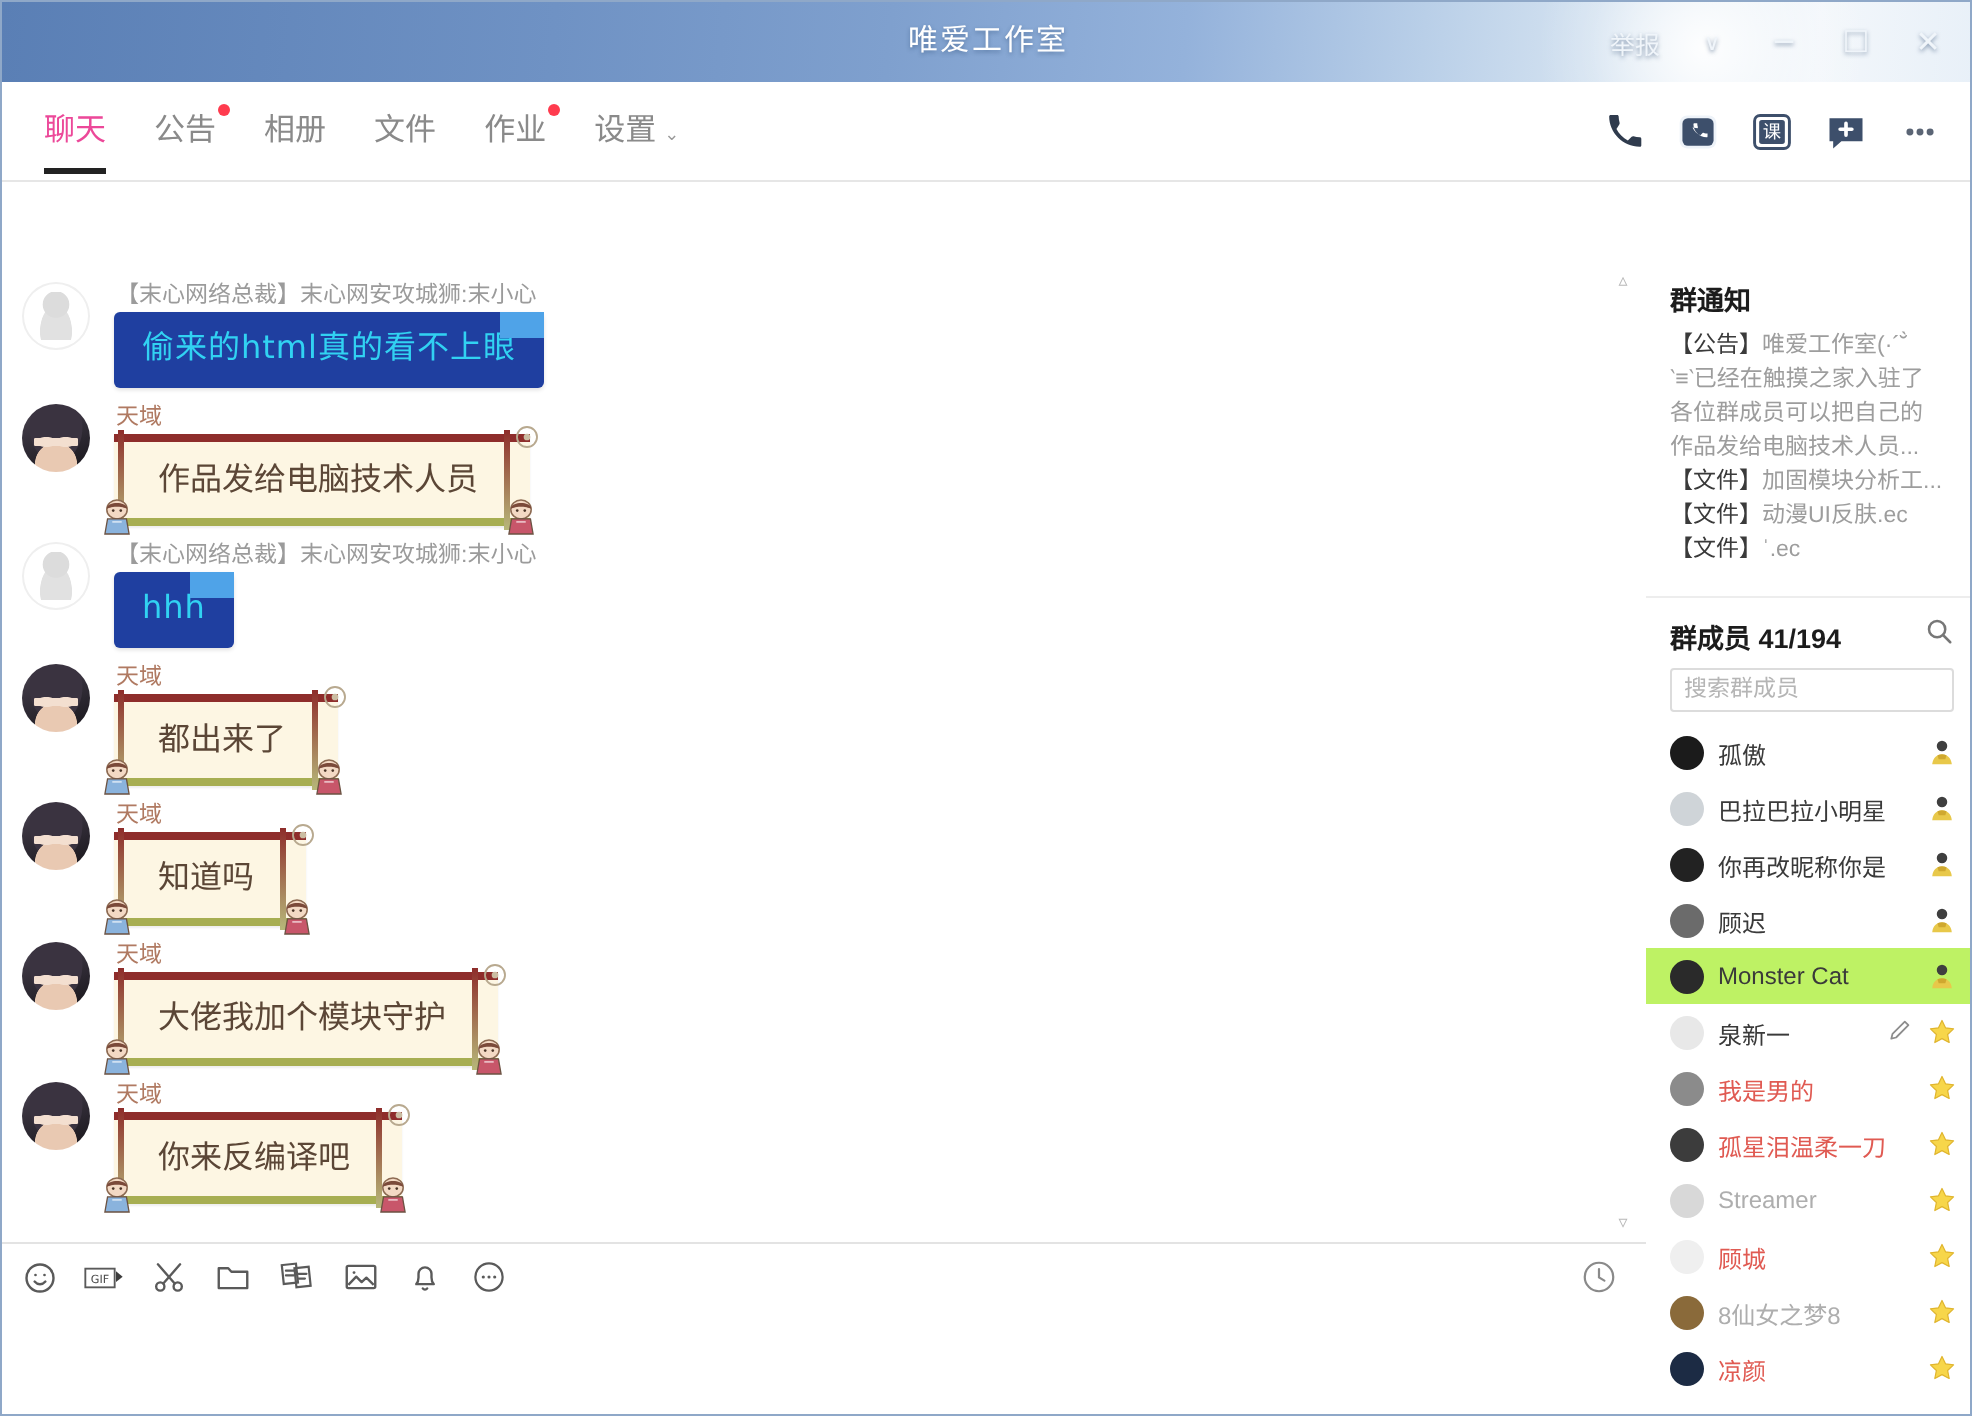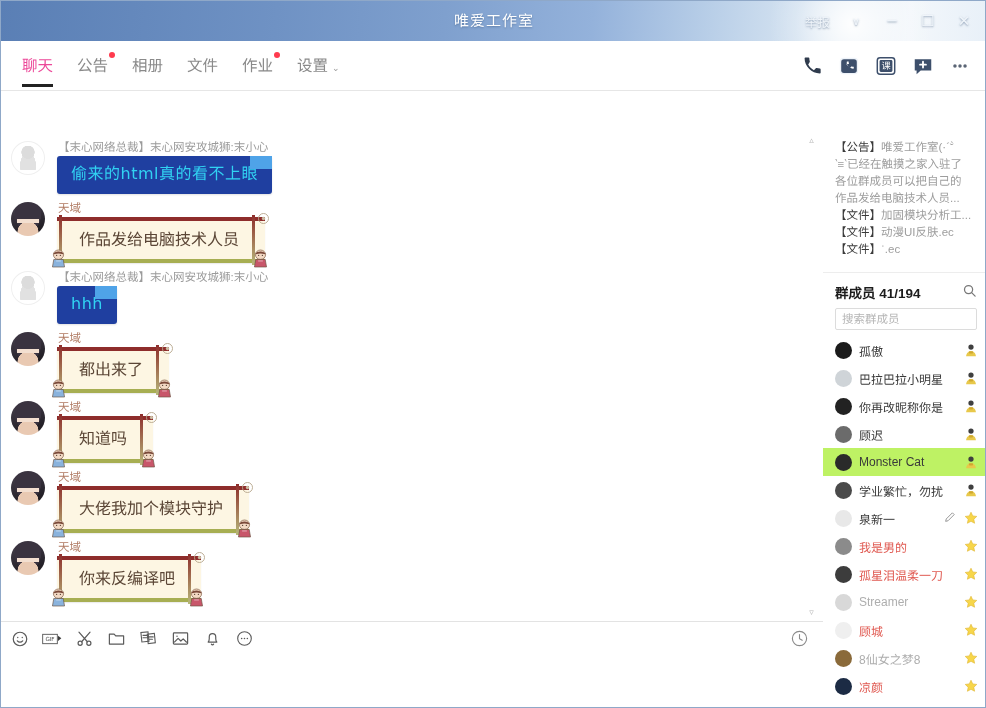--- a/index.html
+++ b/index.html
@@ -574,20 +574,21 @@
           <path d="M48 68c2 4 6 6 10 6" stroke="#d9622b" stroke-width="2.4" fill="none"></path>
           <path d="M46 66l4 8 4-8 3 9 4-9" fill="#f5a623"></path>
           <path d="M47 70l3 6 3-6 2.5 7 3-7" fill="#e8452c"></path>
         </svg>
       </div>
     </div>
 
     <div class="right-col">
 
       <div class="notice">
+        <div class="notice-title">群通知</div>
         <div id="notice-lines">
             <div class="notice-line"><span class="tagpart">【公告】</span><span>唯爱工作室(·´˘̀</span></div>
             <div class="notice-line"><span>‵≡‵已经在触摸之家入驻了</span></div>
             <div class="notice-line"><span>各位群成员可以把自己的</span></div>
             <div class="notice-line"><span>作品发给电脑技术人员...</span></div>
             <div class="notice-line"><span class="tagpart">【文件】</span><span>加固模块分析工...</span></div>
             <div class="notice-line"><span class="tagpart">【文件】</span><span>动漫UI反肤.ec</span></div>
             <div class="notice-line"><span class="tagpart">【文件】</span><span>ˈ.ec</span></div>
           </div>
       </div>
@@ -656,30 +657,20 @@
             <div class="m-av" style="background: rgb(42, 42, 42);"></div>
             <div class="m-name">Monster Cat</div>
             <span class="m-badge">
 <svg viewBox="0 0 16 16" width="14" height="14">
   <circle cx="8" cy="4.6" r="3" fill="#3f3f3f"></circle>
   <path d="M2.4 15c.4-4 2.9-5.6 5.6-5.6S13.2 11 13.6 15z" fill="#e8c84a"></path>
   <path d="M5.4 9.8c1.6-.6 3.6-.6 5.2 0l-.7 2.3H6.1z" fill="#cfa82f"></path>
 </svg></span>
           </div>
           <div class="member">
-            <div class="m-av" style="background: rgb(74, 74, 74);"></div>
-            <div class="m-name">学业繁忙，勿扰</div>
-            <span class="m-badge">
-<svg viewBox="0 0 16 16" width="14" height="14">
-  <circle cx="8" cy="4.6" r="3" fill="#3f3f3f"></circle>
-  <path d="M2.4 15c.4-4 2.9-5.6 5.6-5.6S13.2 11 13.6 15z" fill="#e8c84a"></path>
-  <path d="M5.4 9.8c1.6-.6 3.6-.6 5.2 0l-.7 2.3H6.1z" fill="#cfa82f"></path>
-</svg></span>
-          </div>
-          <div class="member">
             <div class="m-av" style="background: rgb(232, 232, 232);"></div>
             <div class="m-name">泉新一</div>
             <span class="m-pen"><svg viewBox="0 0 16 16" width="12" height="12" fill="none" stroke="#8d8d8d" stroke-width="1.2">
       <path d="M11.2 2.4l2.4 2.4L5.4 13l-3.2.8.8-3.2z" stroke-linejoin="round"></path>
               </svg></span>
             <span class="m-badge">
 <svg viewBox="0 0 16 16" width="14" height="14">
   <path d="M8 1.4l2 4.2 4.6.6-3.4 3.2.9 4.6L8 11.8 3.9 14l.9-4.6L1.4 6.2l4.6-.6z" fill="#f7d64a" stroke="#e0b52e" stroke-width=".7" stroke-linejoin="round"></path>
 </svg></span>
           </div>

